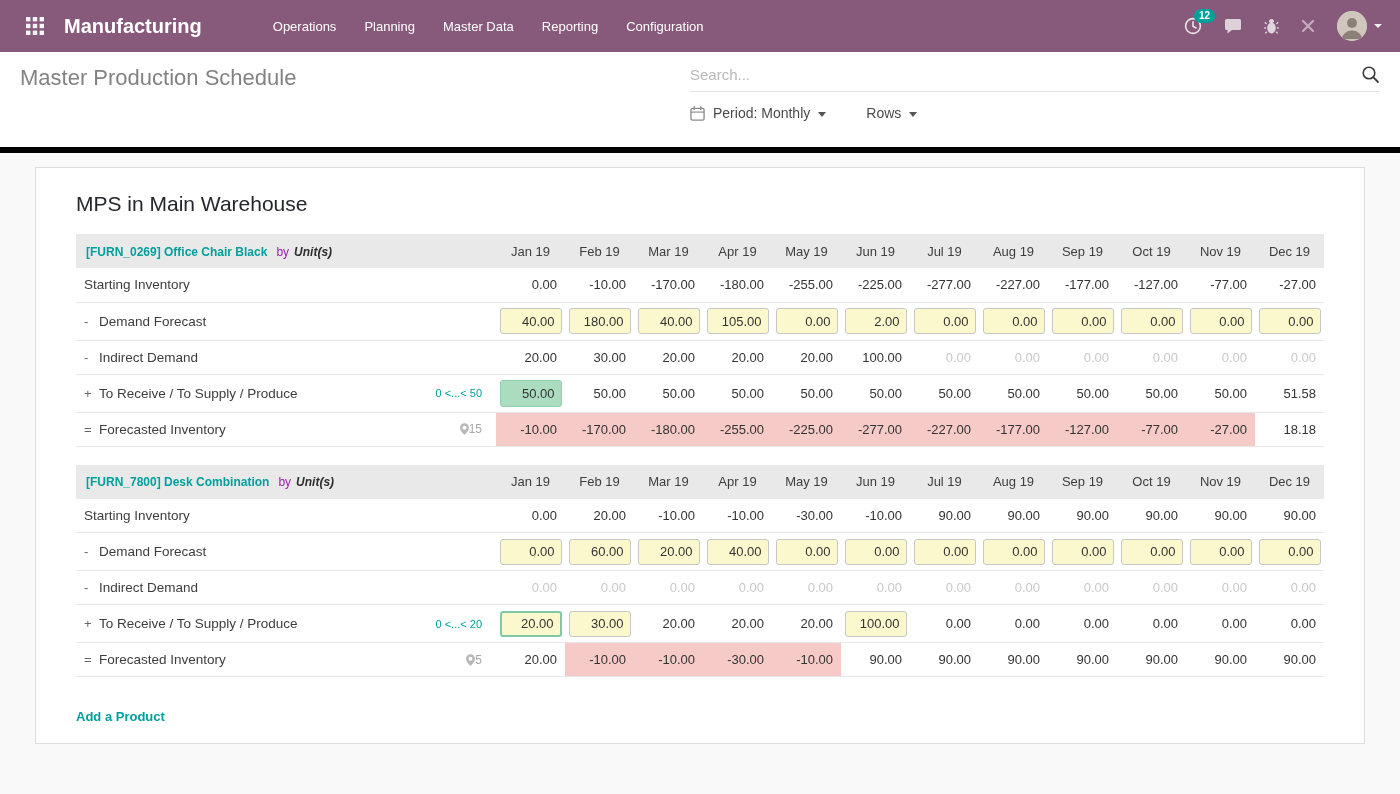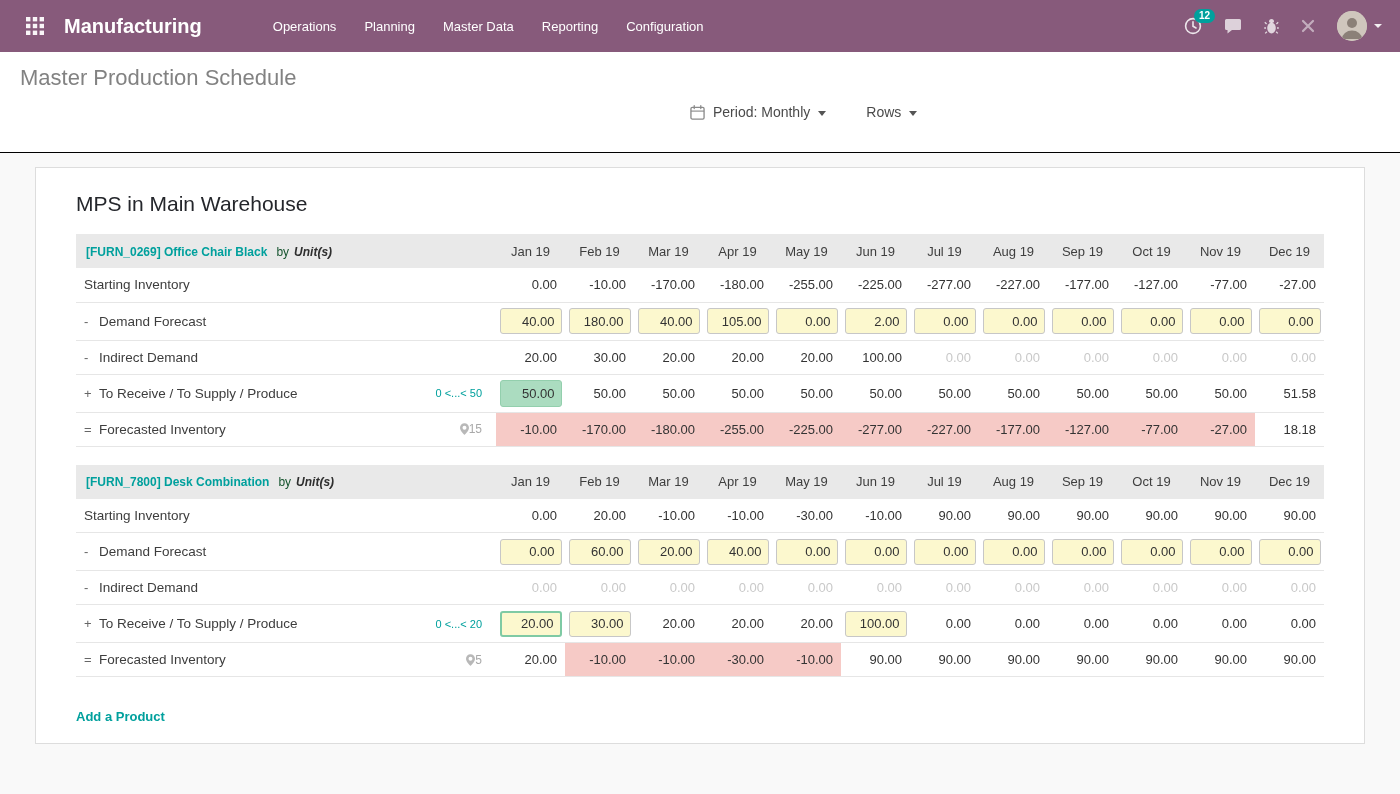--- a/index.html
+++ b/index.html
@@ -12,21 +12,21 @@
   .menu { display:flex; gap:2px; }
   .menu-item { font-size:13px; padding:9px 13px; cursor:pointer; border-radius:2px; }
   .nav-right { margin-left:auto; display:flex; align-items:center; gap:22px;text-decoration:underline; }
   .nav-icon { position:relative; display:flex; align-items:center; cursor:pointer; }
   .badge { position:absolute; top:-8px; right:-13px; background:#00A09D; color:#fff; font-size:10px; font-weight:700; border-radius:9px; padding:2px 5px; line-height:1; }
   .user-menu { display:flex; align-items:center; gap:7px; cursor:pointer; }
   .avatar { width:30px; height:30px; border-radius:50%; overflow:hidden; background:#cfc6bd; display:block; }
   .caret-w { width:0; height:0; border-left:4px solid transparent; border-right:4px solid transparent; border-top:4px solid rgba(255,255,255,.9); }
 
   
-  .control-panel { background:#fff; border-bottom:1px solid #000000; height:101px; padding:10px 20px 16px; }
+  .control-panel { background:#fff; border-bottom:6px solid #000000; height:101px; padding:10px 20px 16px; }
   .cp-row1 { display:flex; align-items:flex-start; }
   .cp-title { font-size:22px; color:#828282; font-weight:400; padding-top:3px; }
   .search-wrap { margin-left:auto; width:690px; display:flex; align-items:center; border-bottom:1px solid #e3e3e3; padding-bottom:7px; margin-top:3px; }
   .search-input { flex:1; border:none; outline:none; font-size:15px; color:#333; background:transparent; font-family:inherit; }
   .search-input::placeholder { color:#b7b7b7; }
   .search-btn { cursor:pointer; display:flex; align-items:center; }
   .cp-row2 { display:flex; align-items:center; margin-top:13px; }
   .btn-primary { background:#00A09D; color:#fff; font-size:12px; font-weight:700; border:none; padding:9px 14px; border-radius:3px; letter-spacing:.3px; cursor:pointer; font-family:inherit; }
   .cp-filters { margin-left:auto; width:690px; display:flex; align-items:center; gap:40px; }
   .dropdown { display:flex; align-items:center; gap:8px; font-size:14px; color:#4a4a4a; cursor:pointer; }
@@ -36,21 +36,21 @@
   .content { background:#f9f9f9; height:641px; padding:14px 35px 0; }
   .card { background:#fff; border:1px solid #ddd; padding:24px 40px 28px; height:577px; overflow:hidden; }
   .card-heading { font-size:21px; font-weight:500; color:#24262b; margin-bottom:18px; }
 
   
   .mps-table { width:100%; border-collapse:collapse; table-layout:fixed; margin-bottom:18px; font-size:13px; color:#333; }
   .col-month { width:69px; }
   .head-row th { background:#e9e9e9; height:34px; font-weight:500; color:#3e3e3e; font-size:13px; }
   .th-product { text-align:left; padding-left:10px; }
   .pname { color:#00A09D; font-weight:700; font-size:12px; cursor:pointer; }
-  .by { color:#14532d; font-size:12px; margin:0 5px 0 9px; font-weight:400;text-align:right; }
+  .by { color:#a21caf; font-size:12px; margin:0 5px 0 9px; font-weight:400;text-align:right; }
   .uom { font-style:italic; font-size:12px; color:#2f2f2f; font-weight:600; }
   .th-month { text-align:center; }
   .data-row td { border-bottom:1px solid #e6e6e6; height:34px; vertical-align:middle; }
   .row-demand td, .row-to_receive td { height:38px; }
   .td-label { padding-left:8px; }
   .lab-wrap { display:flex; align-items:center; justify-content:space-between; padding-right:14px; }
   .sign { display:inline-block; width:15px; color:#666; }
   .row-label-txt { font-size:13.5px; color:#3d3d3d; }
   .td-num { text-align:right; padding-right:8px; }
   .td-num.cell-input { text-align:center; padding-right:0; }
@@ -126,20 +126,29 @@
         </svg>
       </span>
       <span class="caret-w"></span>
     </div>
   </div>
 </header>
 
 <section class="control-panel">
   <div class="cp-row1">
     <h1 class="cp-title">Master Production Schedule</h1>
+    <div class="search-wrap">
+      <input class="search-input" type="text" placeholder="Search..." style="">
+      <span class="search-btn">
+        <svg width="19" height="19" viewBox="0 0 19 19">
+          <circle cx="8" cy="8" r="5.8" fill="none" stroke="#3a3a3a" stroke-width="1.6"></circle>
+          <path d="M12.4 12.4L17 17" stroke="#3a3a3a" stroke-width="1.8" stroke-linecap="round"></path>
+        </svg>
+      </span>
+    </div>
   </div>
   <div class="cp-row2">
     <div class="cp-filters">
       <div class="dropdown">
         <svg width="15" height="15" viewBox="0 0 16 16">
           <rect x="1" y="2.5" width="14" height="12.5" rx="1.5" fill="none" stroke="#8a8a8a" stroke-width="1.4"></rect>
           <path d="M1 6.5h14" stroke="#8a8a8a" stroke-width="1.2"></path>
           <path d="M4.5 .8v3M11.5 .8v3" stroke="#8a8a8a" stroke-width="1.4" stroke-linecap="round"></path>
         </svg>
         <span>Period: Monthly</span>

